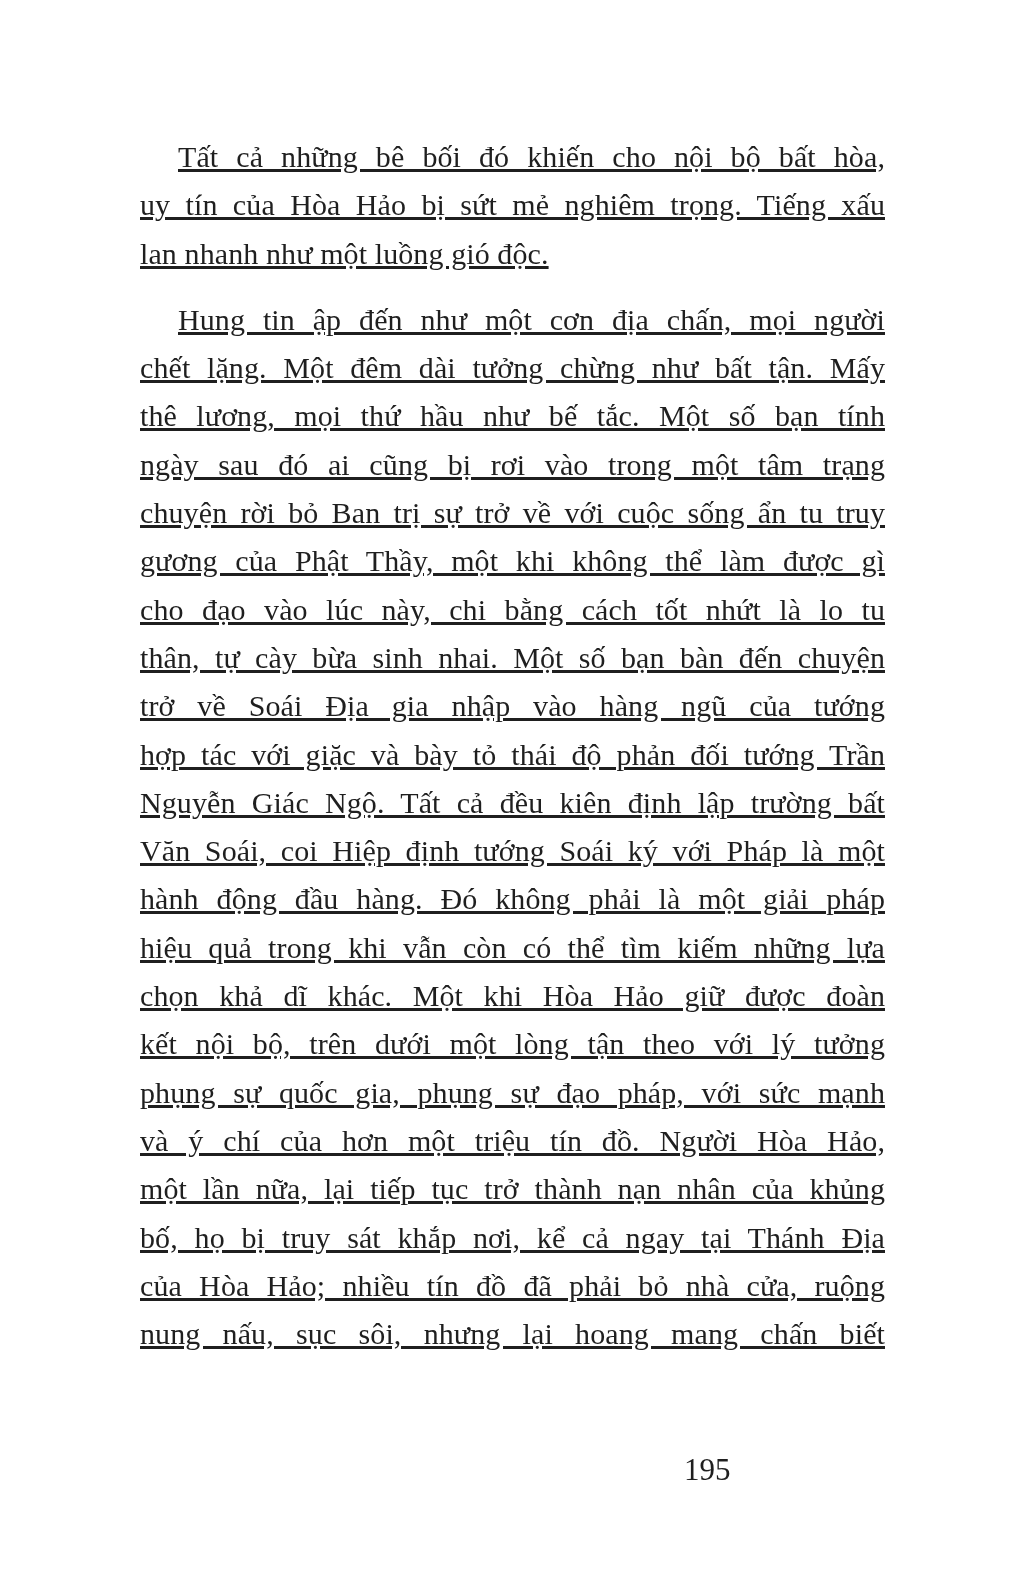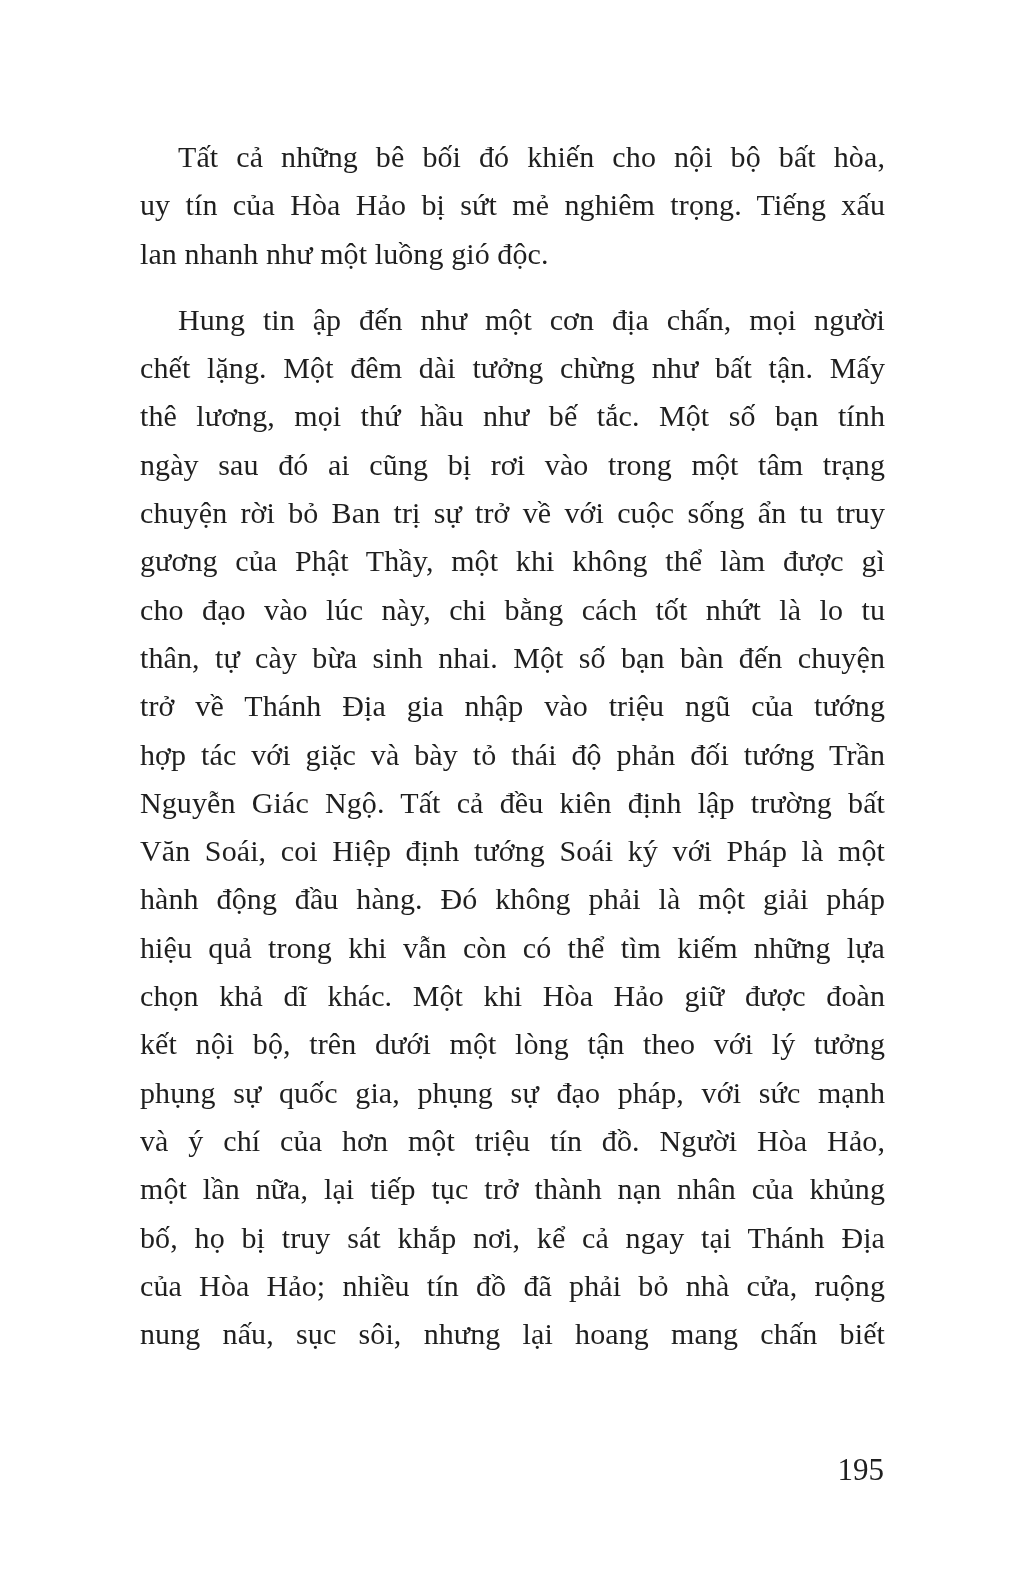--- a/index.html
+++ b/index.html
@@ -19,41 +19,41 @@
     top: 133px;
     width: 745px;
     font-family: "Liberation Serif", "DejaVu Serif", serif;
     font-size: 30px;
     line-height: 48.3px;
     color: #1f1f1f;
     letter-spacing: 0.1px;
   }
   .paragraph {
     margin: 0;
+    text-decoration: underline;
   }
   .paragraph + .paragraph {
     margin-top: 18px;
   }
   .ln {
     display: block;
     text-align: justify;
     text-align-last: justify;
   }
   .ln.indent {
     text-indent: 38px;
   }
   .ln.end {
     text-align-last: left;
   }
   .page-number {
     position: absolute;
     top: 1452px;
     right: 140px;
     width: 200px;
-    text-align: right;
     font-family: "Liberation Serif", "DejaVu Serif", serif;
     font-size: 31px;
     color: #1f1f1f;
   }
 </style>
 </head>
 <body>
 
 <div class="text-block">
 
@@ -65,21 +65,21 @@
 
   <p class="paragraph">
     <span class="ln indent">Hung tin ập đến như một cơn địa chấn, mọi người</span>
     <span class="ln">chết lặng. Một đêm dài tưởng chừng như bất tận. Mấy</span>
     <span class="ln">thê lương, mọi thứ hầu như bế tắc. Một số bạn tính</span>
     <span class="ln">ngày sau đó ai cũng bị rơi vào trong một tâm trạng</span>
     <span class="ln">chuyện rời bỏ Ban trị sự trở về với cuộc sống ẩn tu truy</span>
     <span class="ln">gương của Phật Thầy, một khi không thể làm được gì</span>
     <span class="ln">cho đạo vào lúc này, chi bằng cách tốt nhứt là lo tu</span>
     <span class="ln">thân, tự cày bừa sinh nhai. Một số bạn bàn đến chuyện</span>
-    <span class="ln">trở về Thánh Địa gia nhập vào triệu ngũ của tướng</span>
+    <span class="ln">trở về Soái Địa gia nhập vào hàng ngũ của tướng</span>
     <span class="ln">hợp tác với giặc và bày tỏ thái độ phản đối tướng Trần</span>
     <span class="ln">Nguyễn Giác Ngộ. Tất cả đều kiên định lập trường bất</span>
     <span class="ln">Văn Soái, coi Hiệp định tướng Soái ký với Pháp là một</span>
     <span class="ln">hành động đầu hàng. Đó không phải là một giải pháp</span>
     <span class="ln">hiệu quả trong khi vẫn còn có thể tìm kiếm những lựa</span>
     <span class="ln">chọn khả dĩ khác. Một khi Hòa Hảo giữ được đoàn</span>
     <span class="ln">kết nội bộ, trên dưới một lòng tận theo với lý tưởng</span>
     <span class="ln">phụng sự quốc gia, phụng sự đạo pháp, với sức mạnh</span>
     <span class="ln">và ý chí của hơn một triệu tín đồ. Người Hòa Hảo,</span>
     <span class="ln">một lần nữa, lại tiếp tục trở thành nạn nhân của khủng</span>

